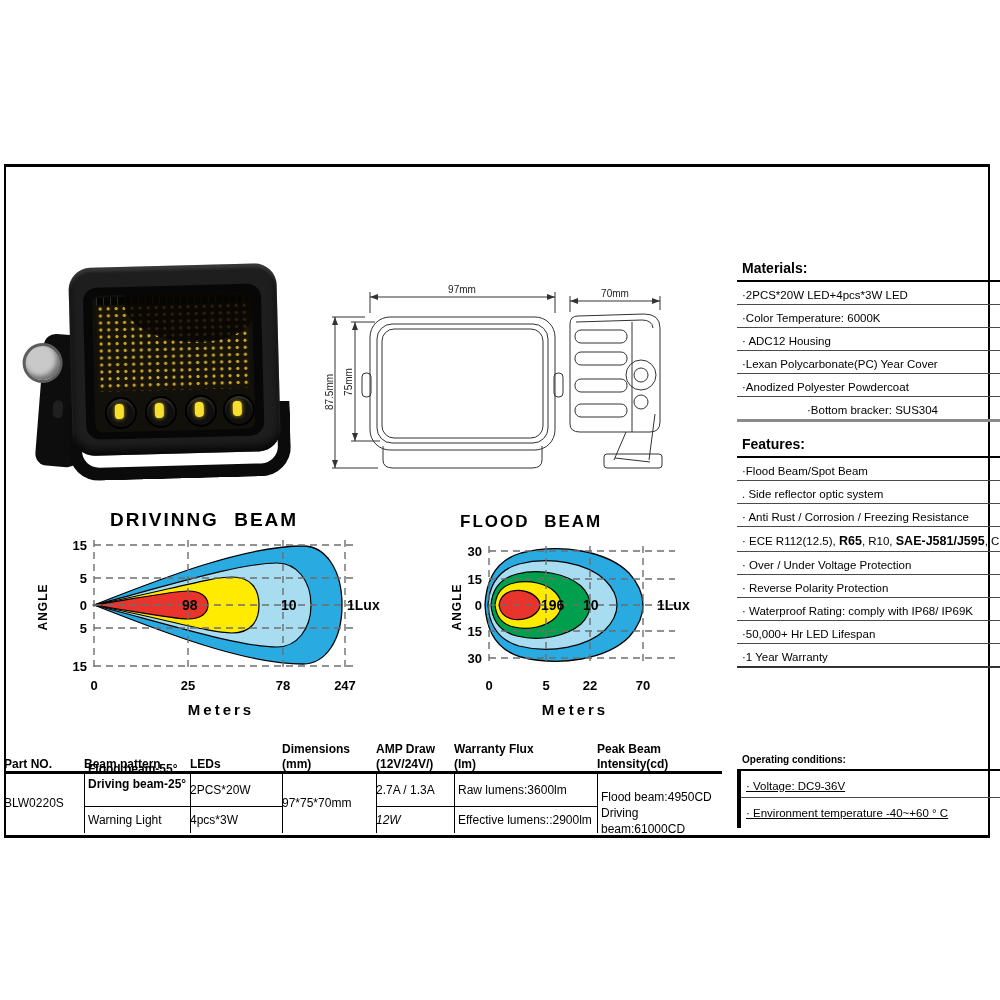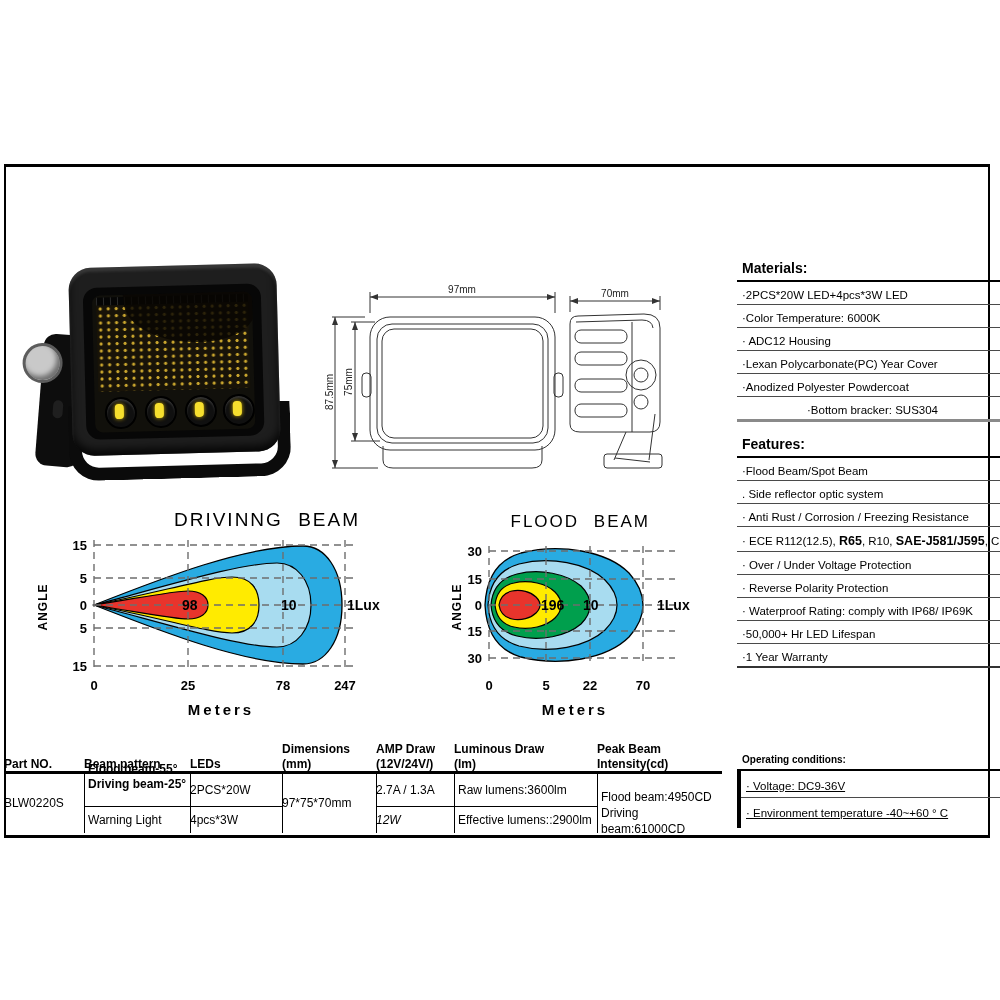--- a/index.html
+++ b/index.html
@@ -13,21 +13,21 @@
   .info{width:266px;margin-left:15px;}
   .sec-head{font-weight:bold;font-size:14px;padding:3px 0 4px 5px;border-bottom:2px solid #000;}
   .li{font-size:11.5px;padding:7px 0 3px 5px;border-bottom:1px solid #4a4a4a;white-space:nowrap;}
   .li.thick{border-bottom:3px solid #8a8a8a;text-align:center;}
   .li.thin2{border-bottom:2px solid #333;}
   .li b{font-size:12.5px;}
   .ops-items{border-left:4px solid #000000;text-decoration:underline;}
   .ops-items .li{padding:9px 0 5px 5px;}
   .ops-items .li:last-child{border-bottom:none;padding-bottom:9px;}
   
-  .chart-title{font-weight:normal;font-size:19px;letter-spacing:2px;word-spacing:8px;text-align:right;}
+  .chart-title{font-weight:bold;font-size:19px;letter-spacing:2px;word-spacing:8px;text-align:left;}
   .chart-title.small{font-size:17px;}
   
   .cell{font-size:12px;line-height:15px;}
   .cell.b{font-weight:bold;}
   .cell.c{text-align:left;}
   .vline{border-left:1.5px solid #000;width:0;}
   .hline{border-top:1.5px solid #000;height:0;}
   .hline.thick{border-top:3px solid #000;}
   
   .prod{width:292px;height:298px;transform:rotate(-1.5deg);}
@@ -274,21 +274,21 @@
 <div class="abs cell b c" style="left:190px;top:757px;width:92px;">LEDs</div>
 <div class="abs cell b c" style="left:282px;top:742px;width:94px;">
   <div>Dimensions</div>
     <div>(mm)</div>
 </div>
 <div class="abs cell b c" style="left:376px;top:742px;width:78px;">
   <div>AMP Draw</div>
     <div>(12V/24V/)</div>
 </div>
 <div class="abs cell b c" style="left:454px;top:742px;width:143px;">
-  <div>Luminous Draw</div>
+  <div>Warranty Flux</div>
     <div>(lm)</div>
 </div>
 <div class="abs cell b c" style="left:597px;top:742px;width:124px;">
   <div>Peak Beam</div>
     <div>Intensity(cd)</div>
 </div>
 
 <div class="abs hline thick" style="left:4px;top:771px;width:718px;"></div>
 <div class="abs vline" style="left:84px;top:774px;height:59px;"></div>
 <div class="abs vline" style="left:190px;top:774px;height:59px;"></div>

